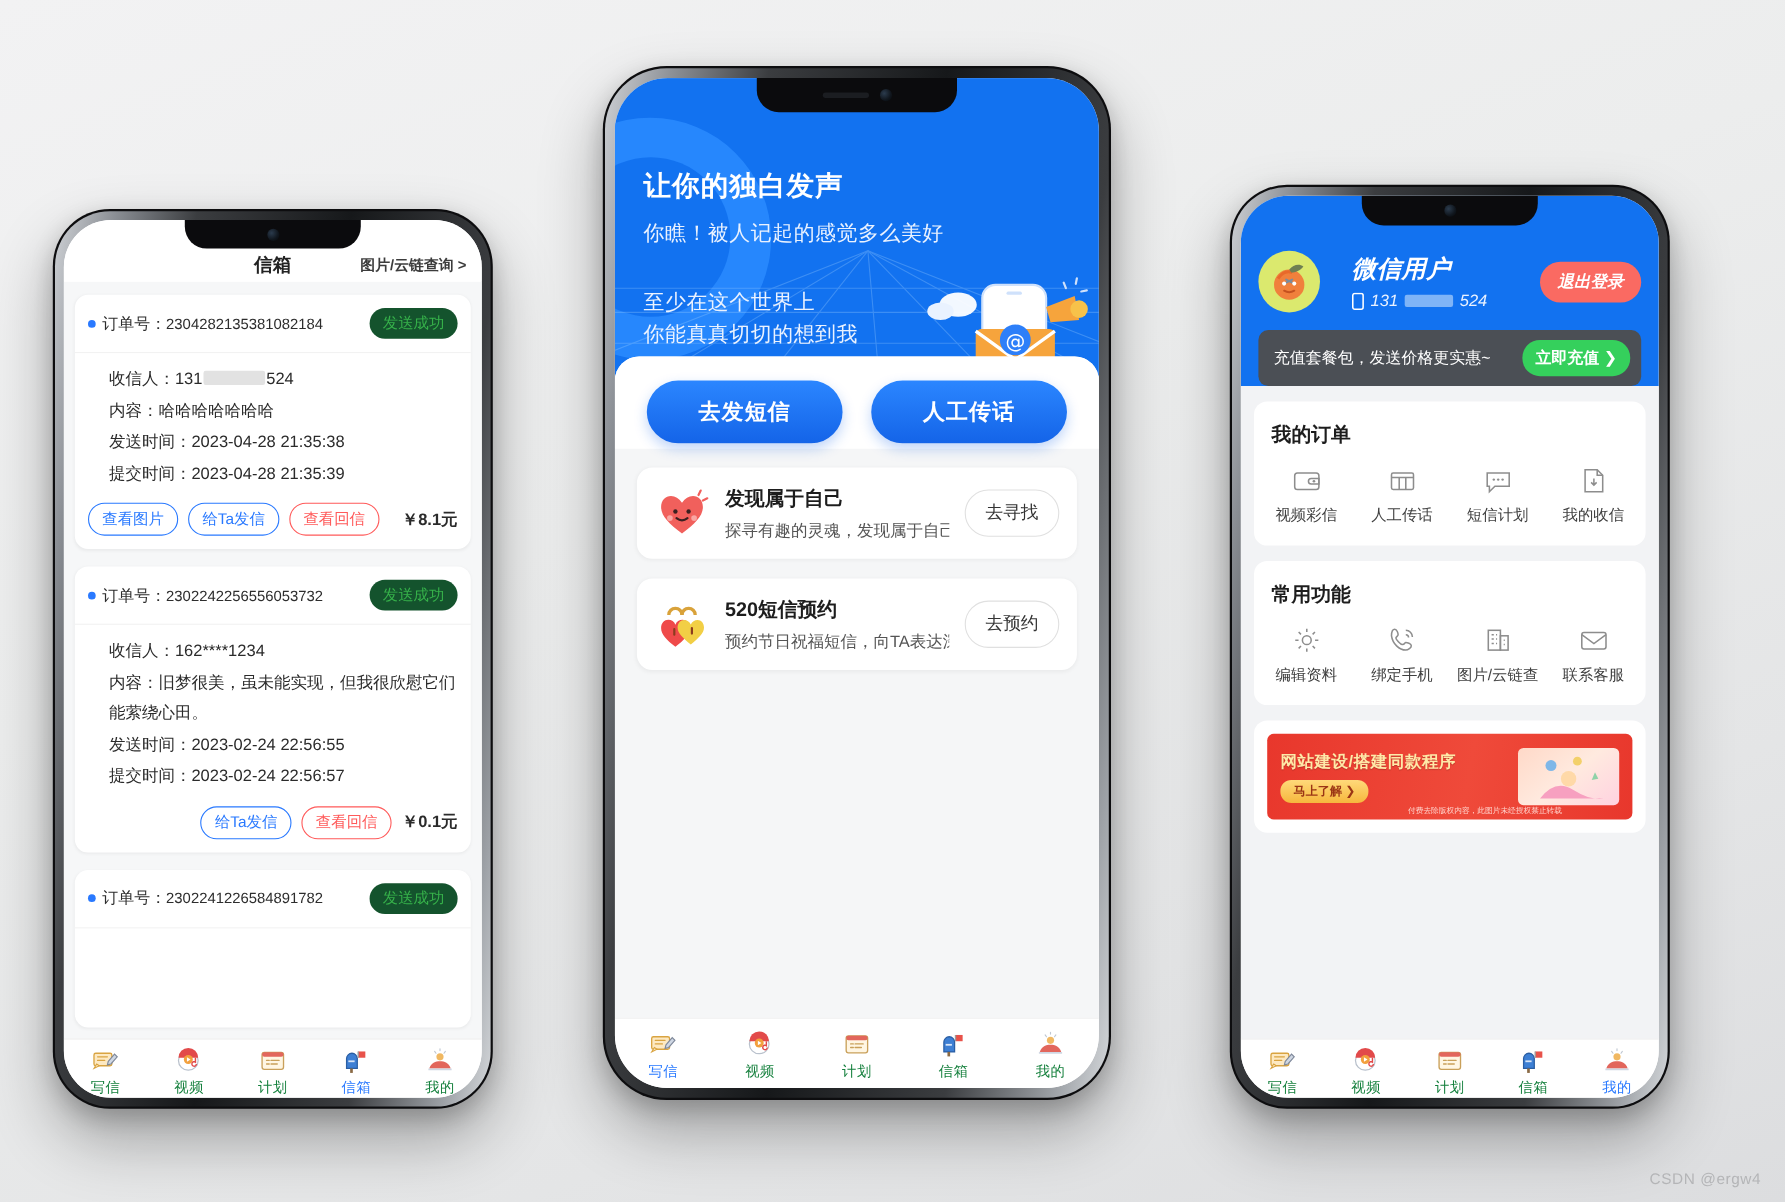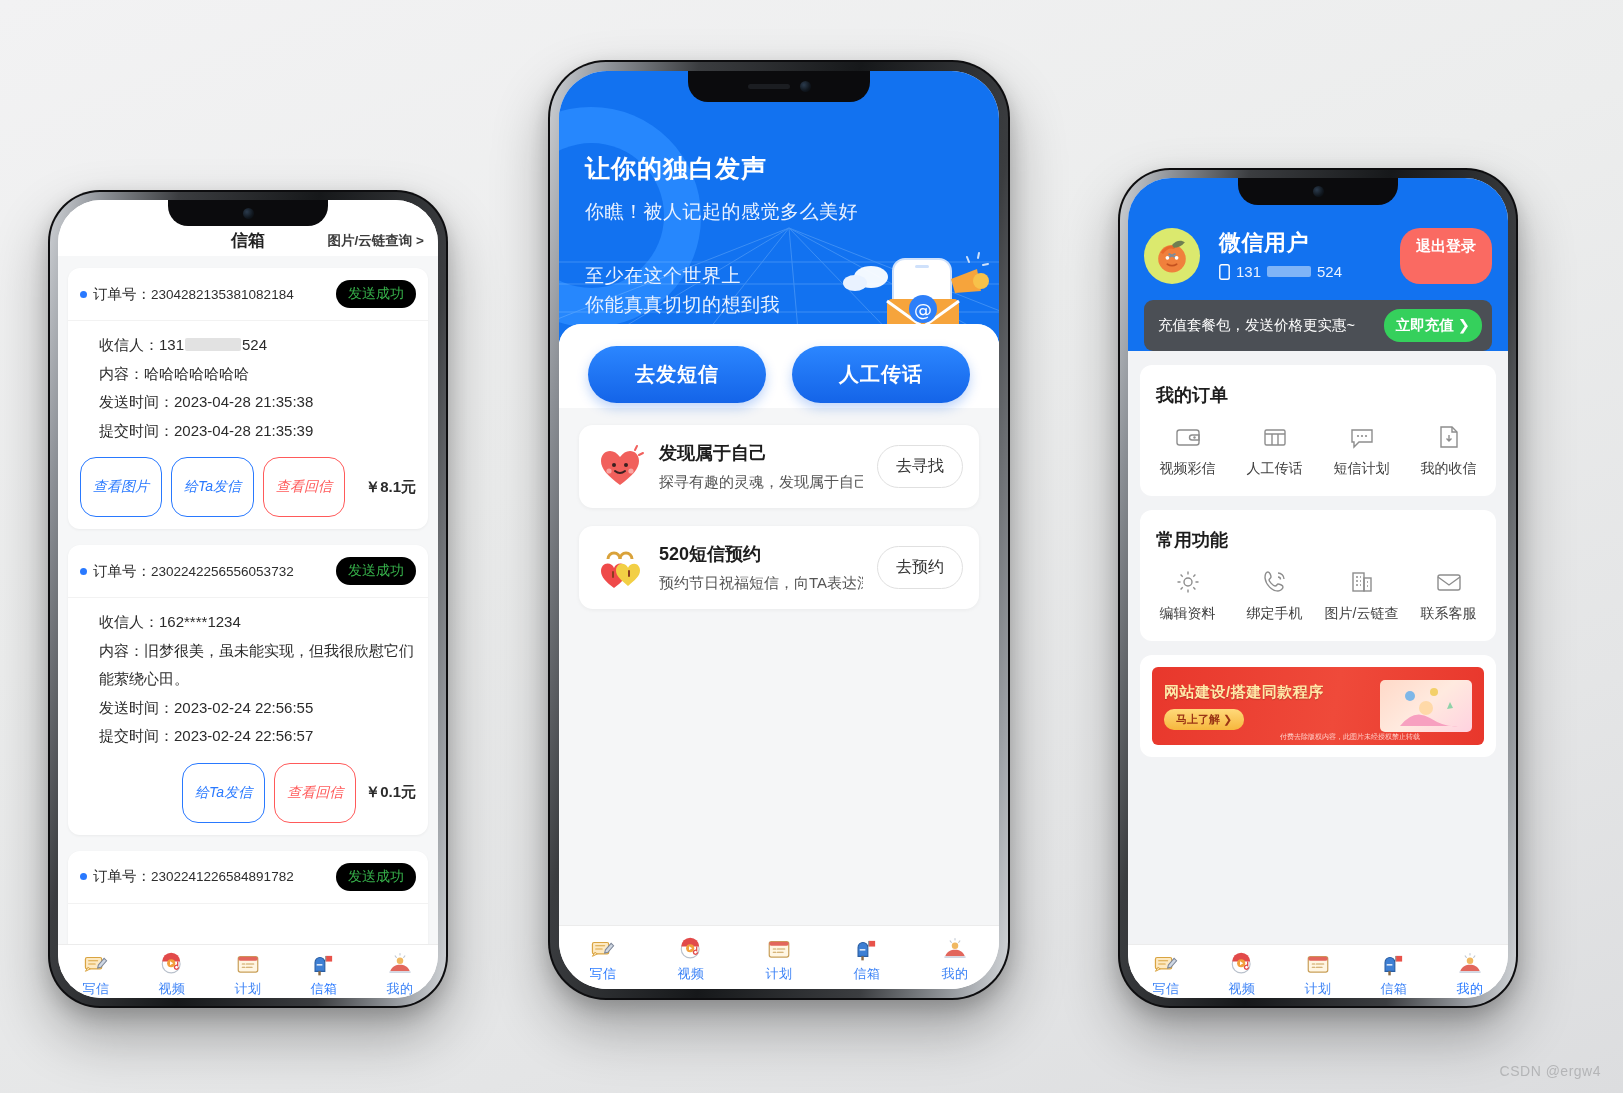--- a/index.html
+++ b/index.html
@@ -46,21 +46,21 @@
   .screen { position:absolute; inset:0; display:flex; flex-direction:column; }
 
   
   .tabbar {
     margin-top:auto; display:flex; background:#fff;
     border-top:1px solid #ececec; flex:0 0 auto;
     padding-top:6px;
   }
   .tab { flex:1; display:flex; flex-direction:column; align-items:center; gap:3px; }
   .tab .ticon { width:26px; height:26px; display:block; }
-  .tab .tlabel { font-size:13px; color:#3b82f6; letter-spacing:.5px; }
+  .tab .tlabel { font-size:13px; color:#15803d; letter-spacing:.5px; }
   .tab.active .tlabel { color:#2979ff; }
 
   
   #phone-left { left:48px; top:190px; width:400px; height:818px; border-radius:52px; padding:10px; }
   #phone-left::before{ border-radius:50px; }
   #phone-left .phone-inner { border-radius:43px; }
   #phone-left .notch { width:160px; height:26px; }
 
   .lp-topbar{
     height:56px; position:relative; display:flex; align-items:flex-end;
@@ -83,32 +83,32 @@
   }
   .lp-body{ flex:1; background:#f6f7f8; overflow:hidden; padding:12px 10px 0; }
   .order-card{ background:#fff; border-radius:12px; margin-bottom:16px; box-shadow:0 1px 3px rgba(0,0,0,.05); }
   .order-head{
     display:flex; align-items:center; padding:12px 12px; border-bottom:1px solid #f2f2f2; gap:6px;
   }
   .order-dot{ width:7px; height:7px; border-radius:50%; background:#2979ff; flex:0 0 auto; }
   .order-no{ font-size:14.5px; color:#2d2d2d; white-space:nowrap; }
   .order-no .num{ font-size:13.5px; }
   .status-pill{
-    margin-left:auto; background:#000000; color:#36b14a; font-size:14px;
+    margin-left:auto; background:#14532d; color:#36b14a; font-size:14px;
     padding:5px 12px; border-radius:14px; white-space:nowrap;
   }
   .order-body{ padding:10px 12px 12px; }
   .orow{ font-size:15px; color:#2b2b2b; line-height:1.9;margin-left:19px; }
   .orow .lbl{ color:#2b2b2b; }
   .masked{
     display:inline-block; width:56px; height:13px; background:#e2e2e2;
     border-radius:2px; vertical-align:-1px; margin:0 1px;
   }
   .order-actions{ display:flex; align-items:center; gap:9px; margin-top:12px; }
-  .chip{ font-size:14px; padding:20px 12px; border-radius:16px; border:1px solid #2979ff; color:#2979ff; background:#fff; white-space:nowrap;font-style:italic; }
+  .chip{ font-size:14px; padding:5px 12px; border-radius:16px; border:1px solid #2979ff; color:#2979ff; background:#fff; white-space:nowrap; }
   .chip.red{ border-color:#ff5a5a; color:#ff5a5a; }
   .price{ margin-left:auto; font-size:15px; font-weight:700; color:#2b2b2b; white-space:nowrap; }
 
   
   #phone-mid { left:548px; top:60px; width:462px; height:940px; }
   #phone-mid .notch { width:182px; height:31px; }
 
   .mp-hero{
     position:relative; background:#1272f0; overflow:hidden; flex:0 0 auto;
     padding:0 0 22px;
@@ -160,21 +160,21 @@
     padding:10px 18px; font-size:16px; color:#333; background:#fff;
   }
 
   
   #phone-right { left:1118px; top:168px; width:400px; height:840px; border-radius:52px; padding:10px; }
   #phone-right::before{ border-radius:50px; }
   #phone-right .phone-inner{ border-radius:43px; }
   #phone-right .notch { width:160px; height:27px; }
 
   .rp-head{ background:#1272f0; padding:42px 16px 0; flex:0 0 auto; }
-  .rp-user{ display:flex; gap:19px; padding:8px 0 16px; }
+  .rp-user{ display:flex; align-items:center; gap:29px; padding:8px 0 16px;font-style:italic; }
   .avatar{
     width:56px; height:56px; border-radius:50%; background:#dbe96e; flex:0 0 auto;
     display:flex; align-items:center; justify-content:center; overflow:hidden;
   }
   .rp-uinfo{ flex:1; min-width:0; }
   .rp-uname{ color:#fff; font-size:22px; font-weight:700; letter-spacing:.5px; }
   .rp-uphone{ color:#eaf2ff; font-size:15px; margin-top:5px; display:flex; align-items:center; gap:6px; }
   .rp-uphone .pmask{ display:inline-block; width:44px; height:11px; background:#7fb4f7; border-radius:2px; }
   .logout-btn{
     background:#fa6a62; color:#fff; font-size:15px; font-weight:700;

